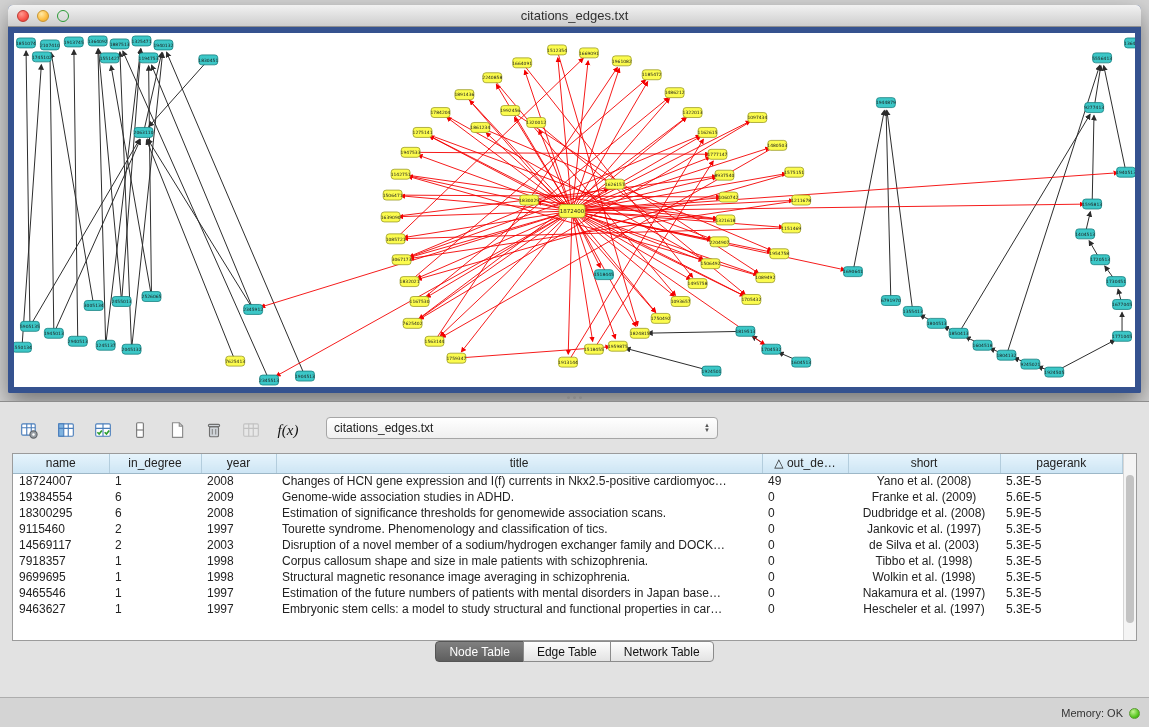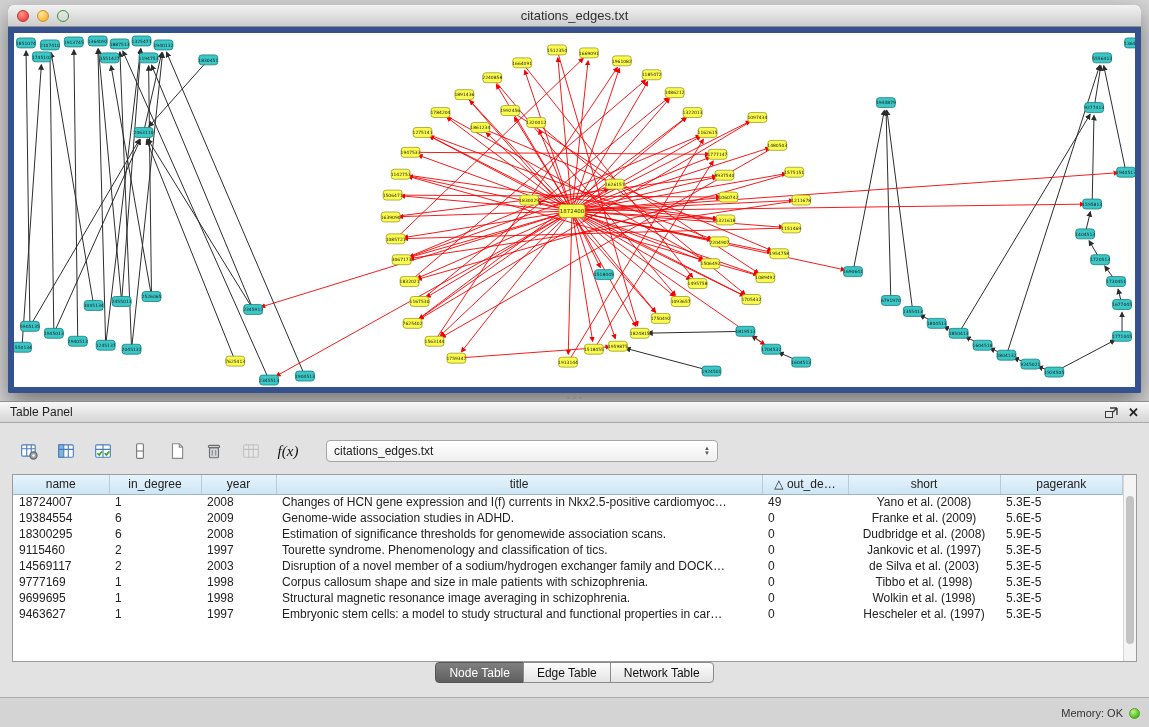--- a/index.html
+++ b/index.html
@@ -41,21 +41,21 @@
   
   .table-panel { position:absolute; left:0; top:401px; width:1149px; height:297px;
     background:#e2e2e2; border-top:1px solid #8d8d8d; border-bottom:1px solid #adadad; }
   .panel-header { height:21px; background:linear-gradient(#f8f8f8,#d5d5d5);
     border-bottom:1px solid #a8a8a8; display:flex; align-items:center; padding:0 10px; }
   .panel-title { font-size:12px; flex:1; }
   .ph-icons { display:flex; align-items:center; gap:10px; }
   .ph-btn { background:none; border:none; cursor:default; display:flex; align-items:center; }
   .close-x { font-size:13px; font-weight:bold; color:#222; line-height:13px; }
 
-  .toolbar { display:flex; align-items:center; gap:7px; padding:15px 14px 0 14px; }
+  .toolbar { display:flex; align-items:flex-start; gap:7px; padding:15px 14px 0 14px; }
   .tbtn { width:30px; height:26px; background:transparent; border:none;
     display:flex; align-items:center; justify-content:center; }
   .fx { font-style:italic; font-family:"Liberation Serif", serif; font-size:15px; color:#111; }
   .dropdown { margin-left:16px; width:392px; height:22px;
     background:linear-gradient(#ffffff,#efefef); border:1px solid #a6a6a6; border-radius:4px;
     display:flex; align-items:center; padding:0 7px; font-size:12px; }
   .dd-arrows { margin-left:auto; display:flex; flex-direction:column; color:#555;
     font-size:6px; line-height:5px; }
 
   .table-area { margin:10px 12px 0 12px; height:188px; background:#fff;
@@ -649,34 +649,20 @@
   </div>
 </div>
 
 <div class="grip">
     <i></i>
     <i></i>
     <i></i>
   </div>
 
 <div class="table-panel">
-  <div class="panel-header">
-    <span class="panel-title">Table Panel</span>
-    <span class="ph-icons">
-      <button class="ph-btn">
-        <svg width="14" height="14" viewBox="0 0 14 14">
-          <path d="M6 3 h7 M13 3 v7 M9 7 L13 3" fill="none" stroke="#3a3a3a" stroke-width="1.4"></path>
-          <rect x="1.5" y="6.5" width="7" height="6" fill="#e8e8e8" stroke="#3a3a3a"></rect>
-        </svg>
-      </button>
-      <button class="ph-btn">
-        <span class="close-x">✕</span>
-      </button>
-    </span>
-  </div>
 
   <div class="toolbar">
     <button class="tbtn">
       <svg width="18" height="18" viewBox="0 0 16 16">
         <rect x="1.5" y="2.5" width="12" height="10" rx="1" fill="#fff" stroke="#4a7ebb"></rect>
         <path d="M1.5 6 H13.5 M6 2.5 V12.5 M10 2.5 V12.5" stroke="#4a7ebb" fill="none"></path>
         <circle cx="12" cy="12" r="3.2" fill="#9aa0a6" stroke="#5f6368"></circle>
         <circle cx="12" cy="12" r="1.1" fill="#fff"></circle>
       </svg>
     </button>
@@ -786,38 +772,47 @@
           <tr>
             <td class="c0">14569117</td>
             <td class="c1">2</td>
             <td class="c2">2003</td>
             <td class="c3">Disruption of a novel member of a sodium/hydrogen exchanger family and DOCK…</td>
             <td class="c4">0</td>
             <td class="c5">de Silva et al. (2003)</td>
             <td class="c6">5.3E-5</td>
           </tr>
           <tr>
-            <td class="c0">9777169</td>
+            <td class="c0">7918357</td>
             <td class="c1">1</td>
             <td class="c2">1998</td>
             <td class="c3">Corpus callosum shape and size in male patients with schizophrenia.</td>
             <td class="c4">0</td>
             <td class="c5">Tibbo et al. (1998)</td>
             <td class="c6">5.3E-5</td>
           </tr>
           <tr>
             <td class="c0">9699695</td>
             <td class="c1">1</td>
             <td class="c2">1998</td>
             <td class="c3">Structural magnetic resonance image averaging in schizophrenia.</td>
             <td class="c4">0</td>
             <td class="c5">Wolkin et al. (1998)</td>
             <td class="c6">5.3E-5</td>
           </tr>
           <tr>
+            <td class="c0">9465546</td>
+            <td class="c1">1</td>
+            <td class="c2">1997</td>
+            <td class="c3">Estimation of the future numbers of patients with mental disorders in Japan base…</td>
+            <td class="c4">0</td>
+            <td class="c5">Nakamura et al. (1997)</td>
+            <td class="c6">5.3E-5</td>
+          </tr>
+          <tr>
             <td class="c0">9463627</td>
             <td class="c1">1</td>
             <td class="c2">1997</td>
             <td class="c3">Embryonic stem cells: a model to study structural and functional properties in car…</td>
             <td class="c4">0</td>
             <td class="c5">Hescheler et al. (1997)</td>
             <td class="c6">5.3E-5</td>
           </tr>
         </tbody>
     </table>

